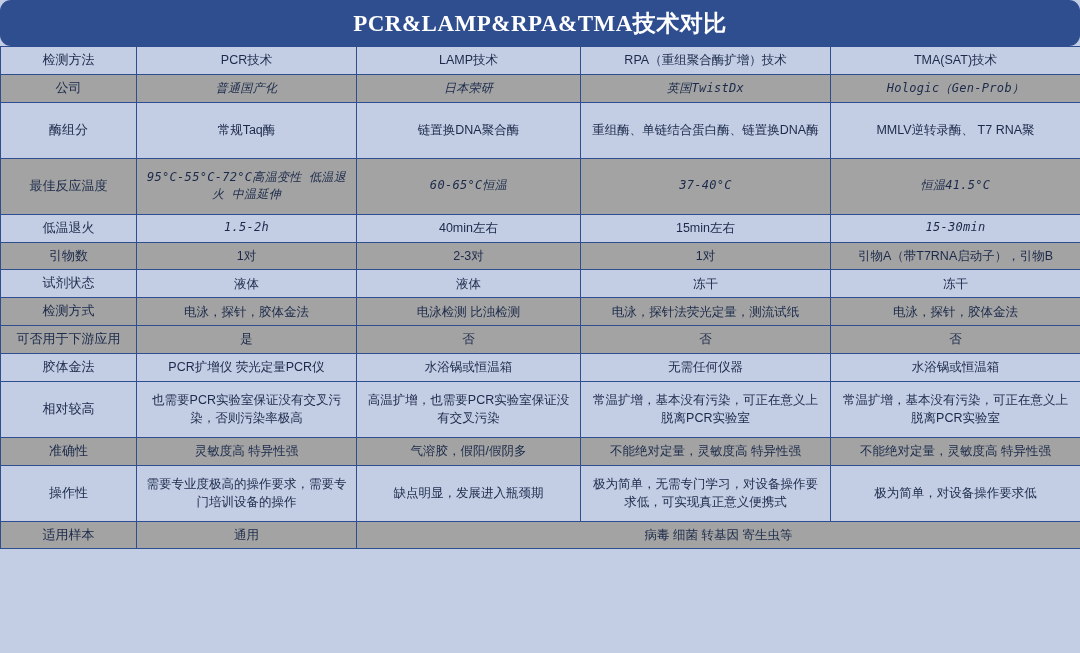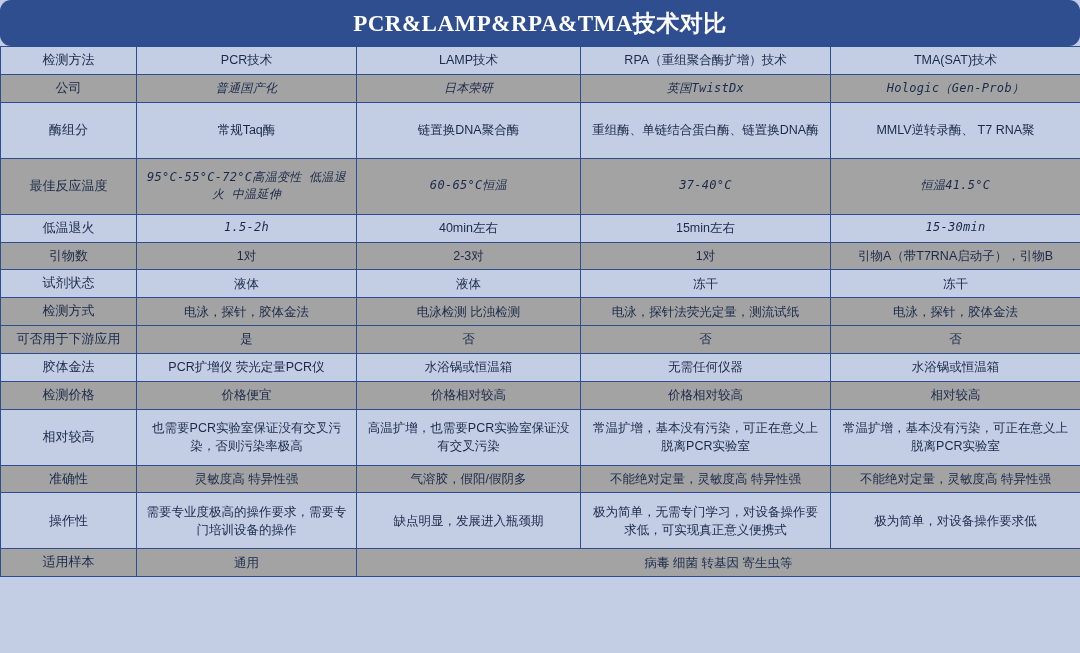--- a/index.html
+++ b/index.html
@@ -143,27 +143,20 @@
       </tr>
 
       <tr>
         <td class="lbl">胶体金法</td>
         <td>PCR扩增仪 荧光定量PCR仪</td>
         <td>水浴锅或恒温箱</td>
         <td>无需任何仪器</td>
         <td>水浴锅或恒温箱</td>
       </tr>
 
-      <tr class="alt">
-        <td class="lbl">检测价格</td>
-        <td>价格便宜</td>
-        <td>价格相对较高</td>
-        <td>价格相对较高</td>
-        <td>相对较高</td>
-      </tr>
 
       <tr class="tall">
         <td class="lbl">相对较高</td>
         <td>也需要PCR实验室保证没有交叉污染，否则污染率极高</td>
         <td>高温扩增，也需要PCR实验室保证没有交叉污染</td>
         <td>常温扩增，基本没有污染，可正在意义上脱离PCR实验室</td>
         <td>常温扩增，基本没有污染，可正在意义上脱离PCR实验室</td>
       </tr>
 
       <tr class="alt">

